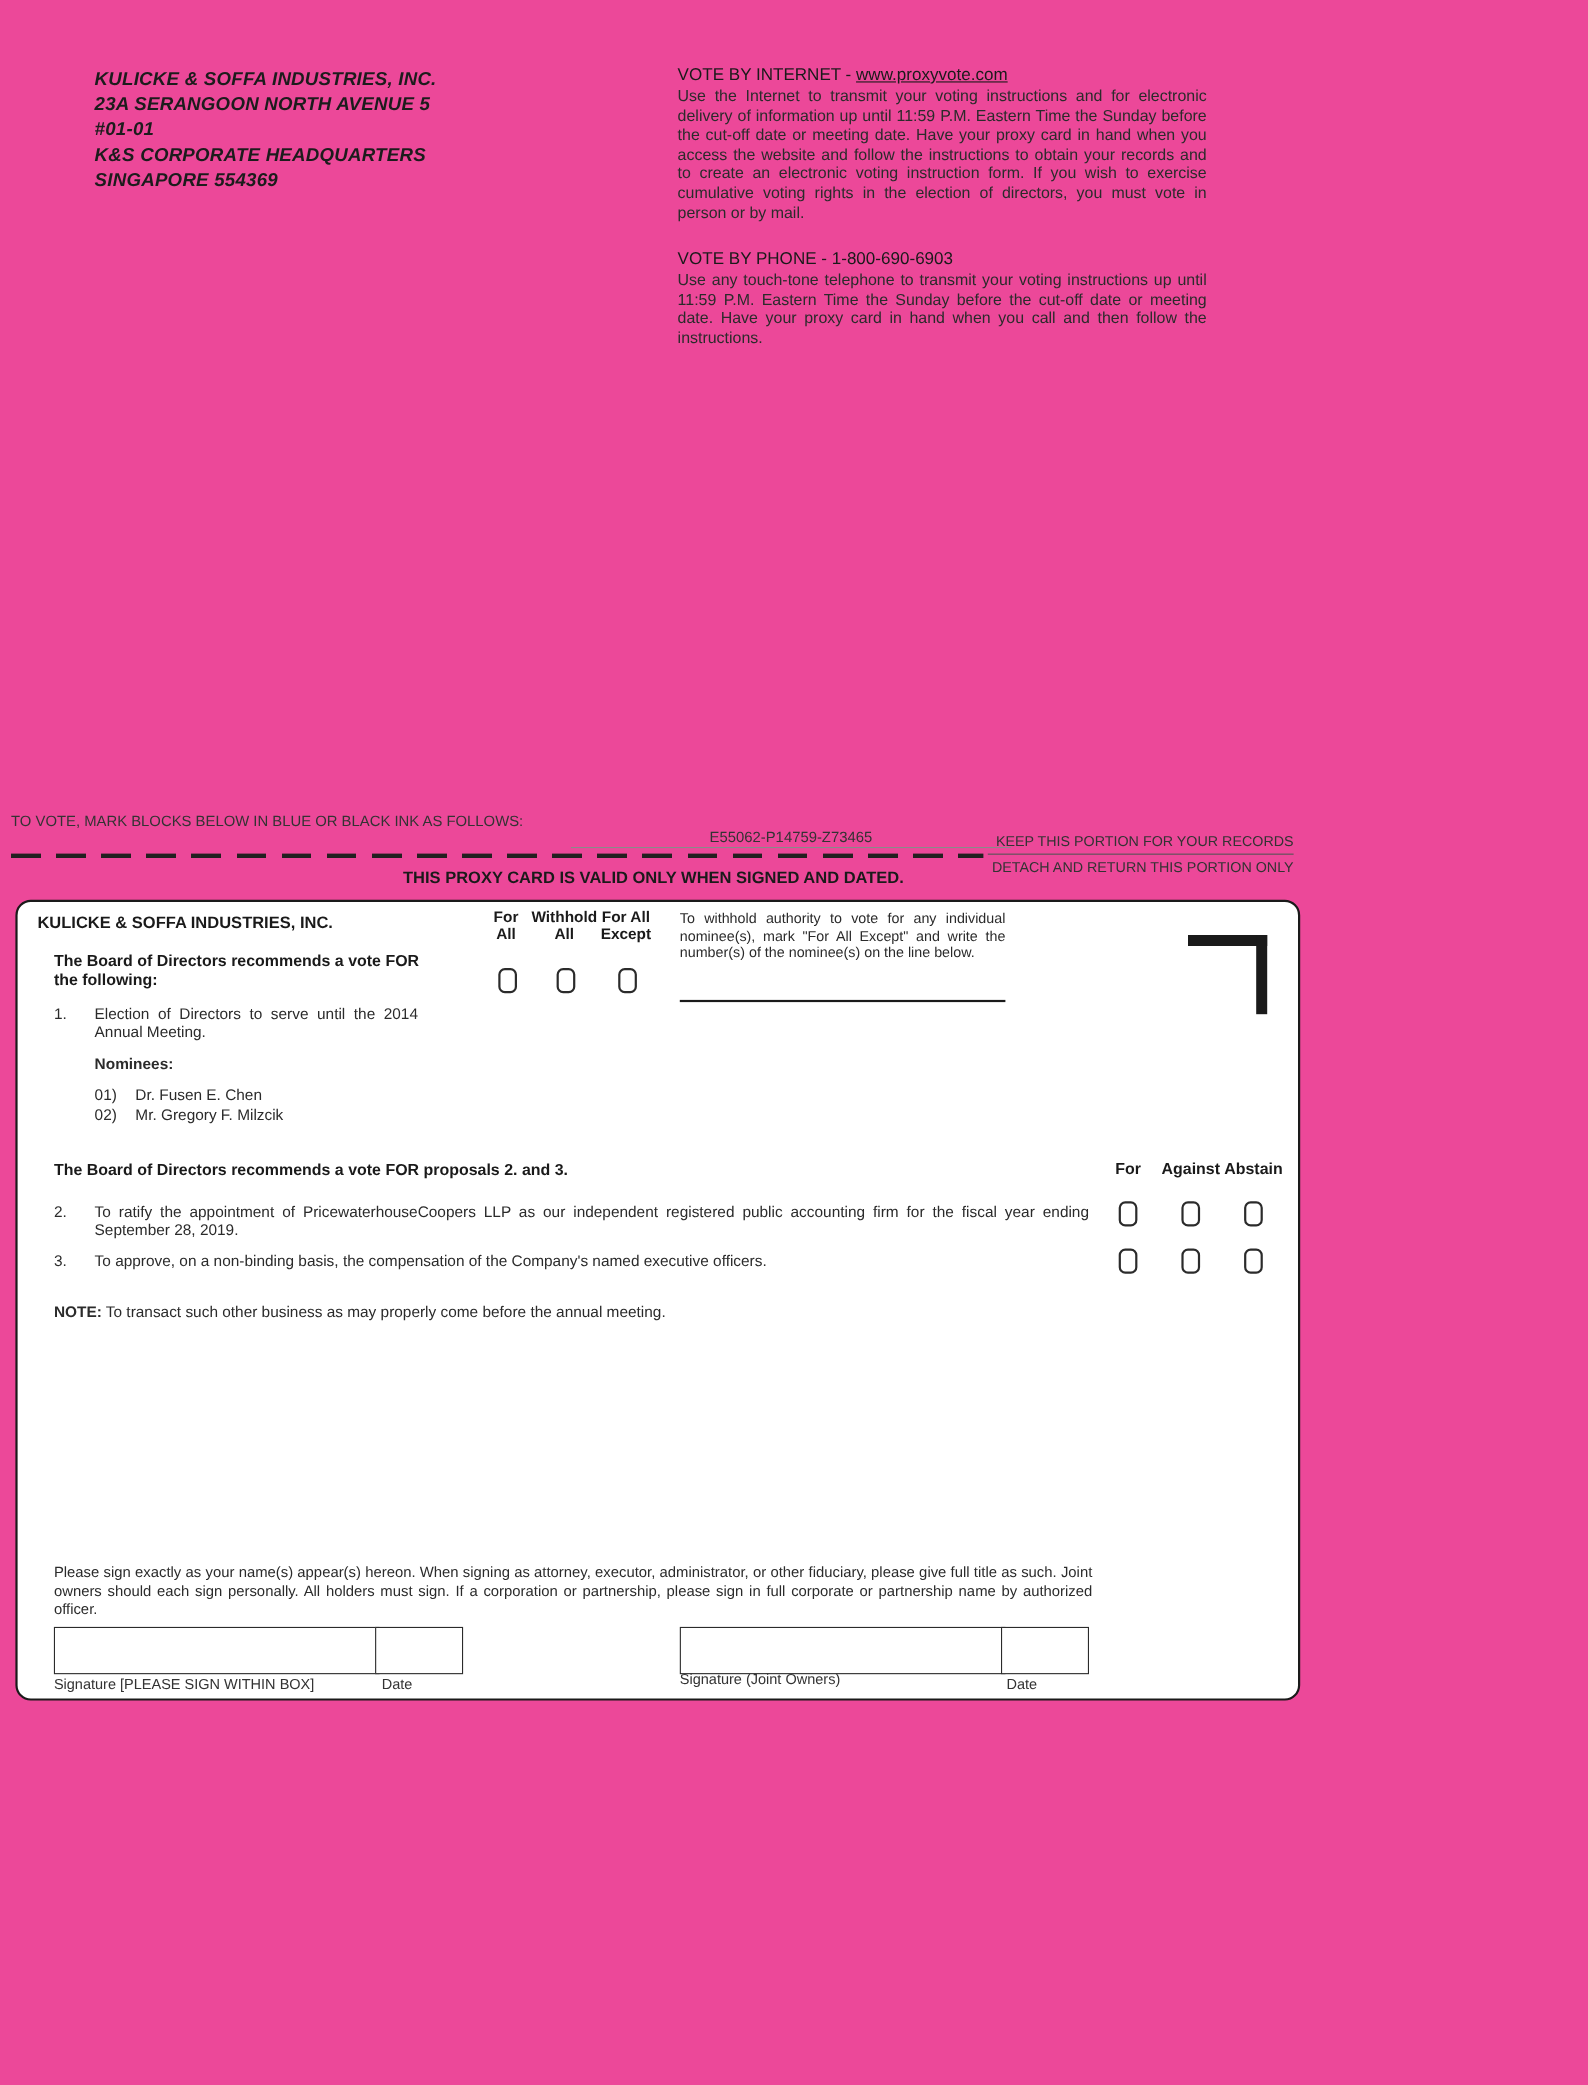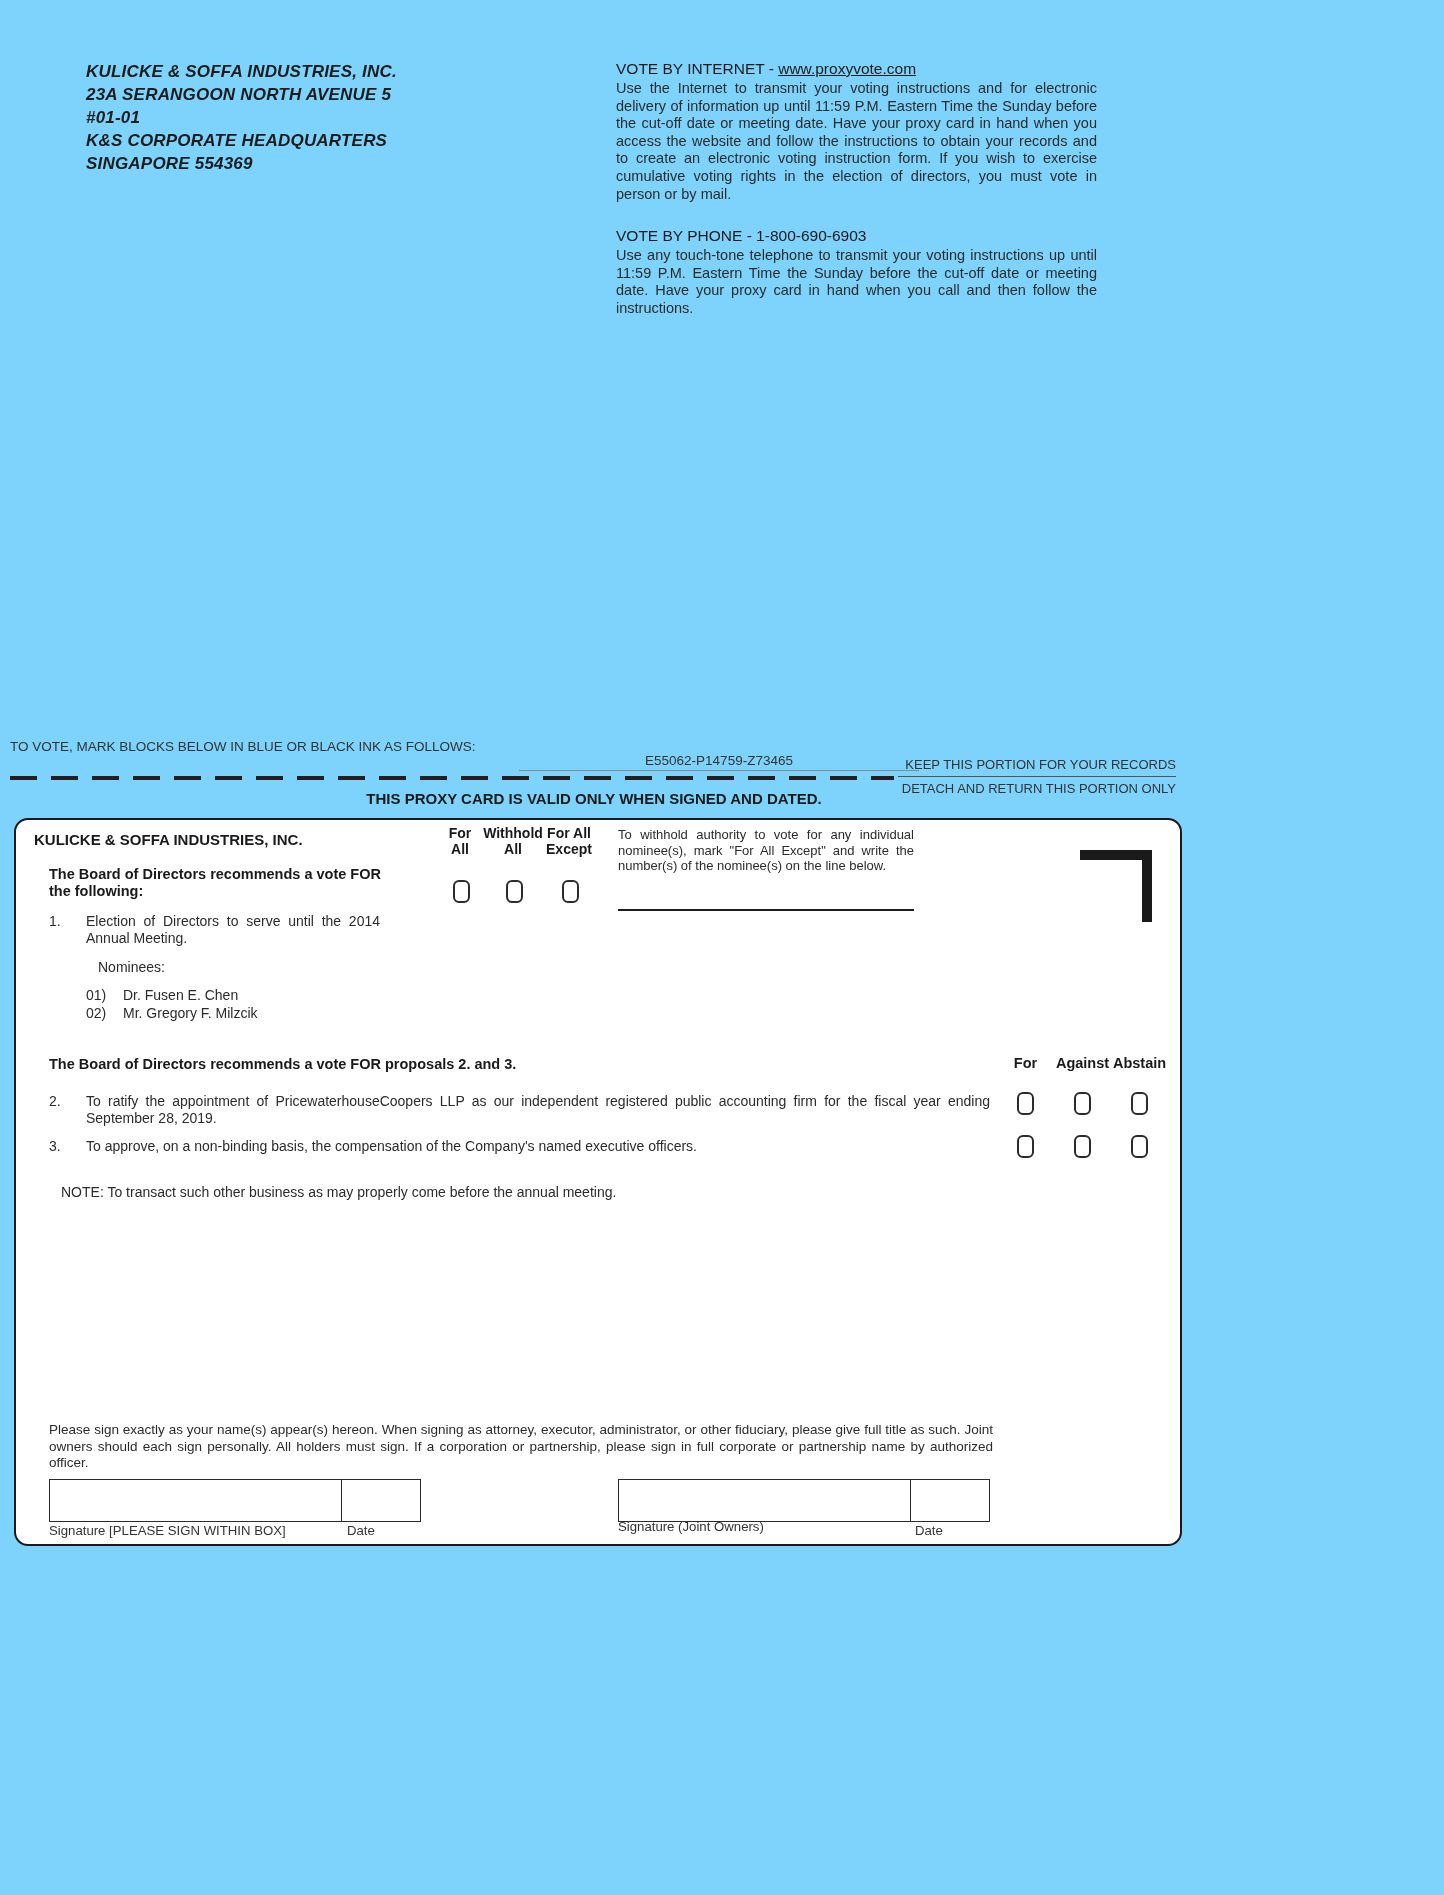--- a/index.html
+++ b/index.html
@@ -1,19 +1,19 @@
 <!DOCTYPE html>
 <html><head>
 <meta charset="utf-8">
 <style>
   html, body { margin:0; padding:0; background:#ffffff; }
-  .page { position:relative; width:1444px; height:1895px; background:#7dd3fc;
+  .page { position:relative; width:1444px; height:1895px; background:#ec4899;
           font-family:"Liberation Sans","DejaVu Sans",sans-serif; color:#2b2b2b; overflow:hidden; }
   .abs { position:absolute; }
-  .b { font-weight:normal;margin-left:12px; }
+  .b { font-weight:bold; }
 
   
   .address { left:86px; top:60px; font-size:17px; line-height:23px; font-weight:bold;
              font-style:italic; color:#1c1c1c; letter-spacing:.2px; }
 
   
   .vote-methods { left:616px; top:60px; width:481px; }
   .vm-section { margin-bottom:24px; }
   .vm-title { font-size:15.5px; font-weight:normal; color:#1a1a1a; margin-bottom:2px; }
   .vm-body { font-size:14.5px; line-height:17.6px; text-align:justify; color:#2b2b2b; }

